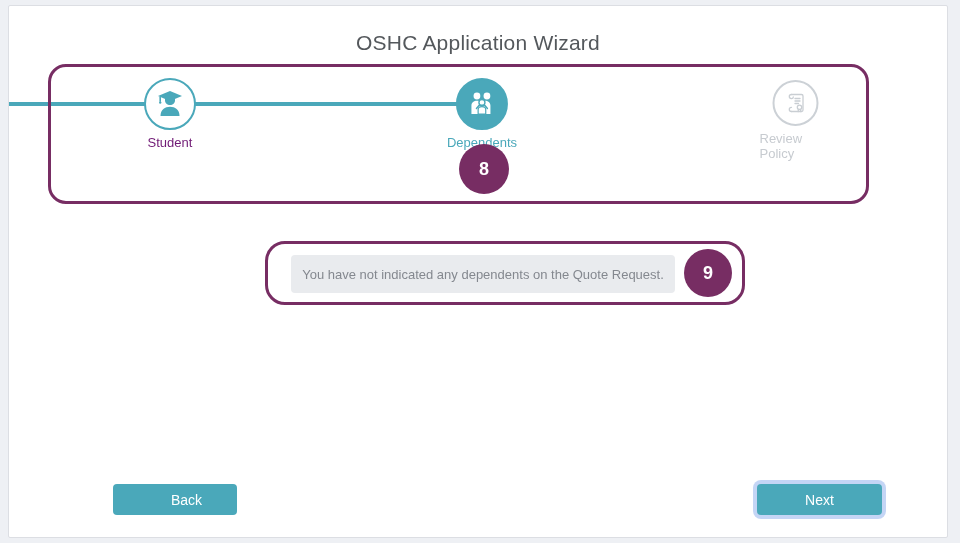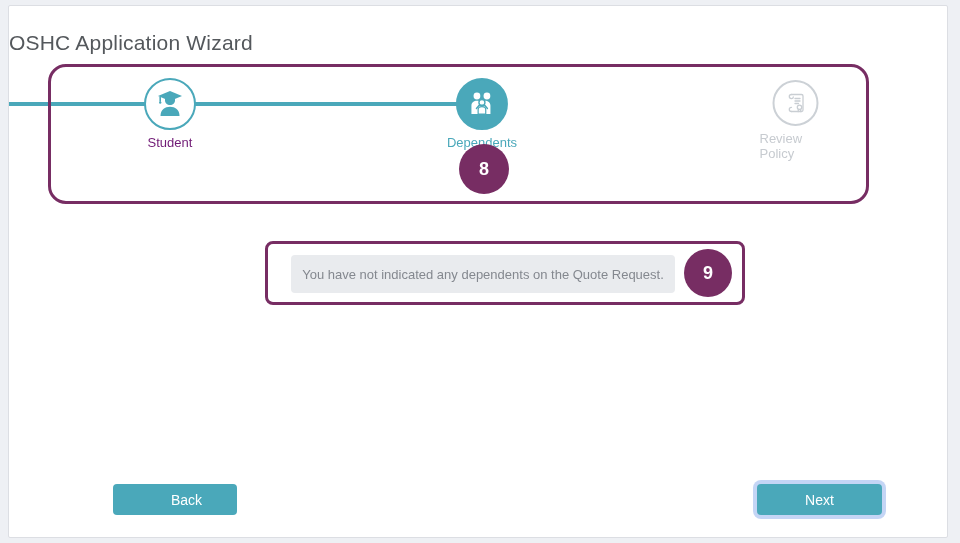--- a/index.html
+++ b/index.html
@@ -7,21 +7,21 @@
   body {
     background:#eef0f4;
     font-family:"Liberation Sans", sans-serif;
   }
   .page {
     position:absolute; left:8px; top:5px; width:940px; height:533px;
     background:#ffffff; border:1px solid #dcdee3; border-radius:2px;
   }
   .page-title {
     position:absolute; left:0; top:25px; width:100%;
-    text-align:left; font-size:21px; font-weight:400; color:#54585c;
+    text-align:center; font-size:21px; font-weight:400; color:#54585c;
     letter-spacing:0.2px;
   }
   
   .connector {
     position:absolute; left:0; top:96px; width:476px; height:4px;
     background:#4aa8ba; z-index:1;
   }
   
   .stepper {
     position:absolute; left:39px; top:58px; width:821px; height:140px;
@@ -57,21 +57,21 @@
   .badge {
     position:absolute; border-radius:50%; background:#772d63;
     color:#ffffff; font-size:18px; font-weight:700;
     display:flex; align-items:center; justify-content:center; z-index:5;
   }
   .badge-8 { left:450px; top:138px; width:50px; height:50px; }
   .badge-9 { left:675px; top:243px; width:48px; height:48px; }
   
   .message-wrap {
     position:absolute; left:256px; top:235px; width:480px; height:64px;
-    border:3px solid #772d63; border-radius:8px; background:#ffffff; z-index:2;
+    border:3px solid #772d63; border-radius:20px; background:#ffffff; z-index:2;
   }
   .message-box {
     position:absolute; left:23px; top:11px; width:384px; height:38px;
     background:#e9ebee; border-radius:4px;
     display:flex; align-items:center; justify-content:center;
     font-size:13px; color:#84888f;
   }
   
   .btn {
     position:absolute; height:31px; border:none; border-radius:4px;

